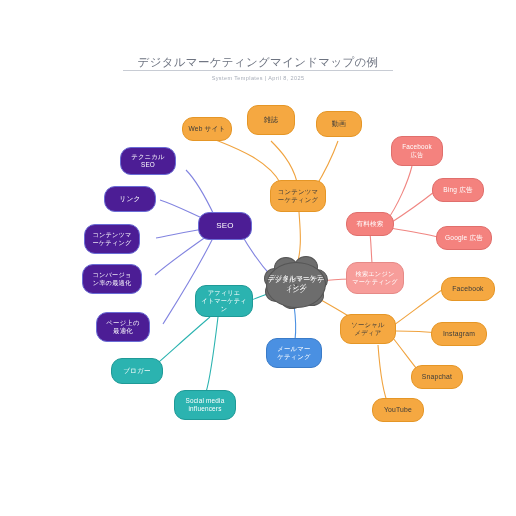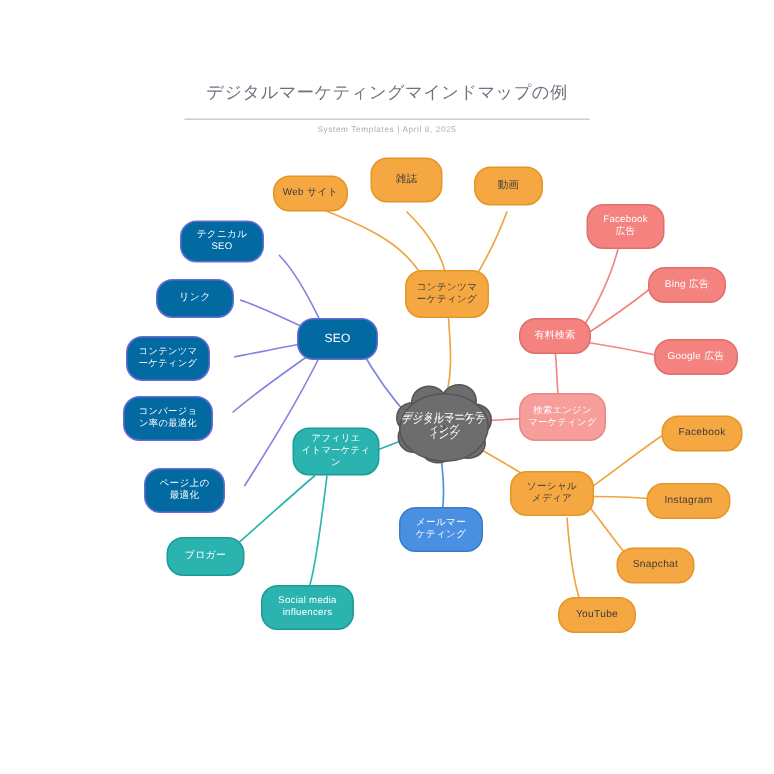--- a/index.html
+++ b/index.html
@@ -10,21 +10,21 @@
   }
   #root{position:relative;width:516px;height:516px;}
 
   
   .header{
     position:absolute;left:0;top:52px;width:516px;text-align:center;
   }
   .title{
     display:inline-block;
     font-size:11.5px;color:#6d7380;letter-spacing:.3px;
-    padding:0 6px 10px 6px;
+    padding:0 6px 0 6px;
     border-bottom:1px solid #c8ccd4;
     min-width:258px;
   }
   .subtitle{
     margin-top:4px;
     font-size:5.5px;color:#a7adb8;letter-spacing:.4px;
   }
 
   
   #edges{position:absolute;left:0;top:0;width:516px;height:516px;}
@@ -36,21 +36,21 @@
     box-sizing:border-box;
     display:flex;align-items:center;justify-content:center;
     text-align:center;
     border-radius:11px;
     line-height:1.25;
     letter-spacing:.2px;
     padding:2px 3px;
     white-space:pre-line;
   }
   .node.orange  {background:#f5a841;border:1px solid #e59626;color:#3b3b3b;}
-  .node.purple  {background:#0369a1;border:1px solid #6a6cd6;color:#ffffff;text-align:center;}
+  .node.purple  {background:#4c1d95;border:1px solid #6a6cd6;color:#ffffff;text-align:center;}
   .node.pink    {background:#f4827e;border:1px solid #e06f6c;color:#ffffff;}
   .node.teal    {background:#2bb3b0;border:1px solid #1f9a97;color:#ffffff;}
   .node.blue    {background:#4a90e2;border:1px solid #3a7bc8;color:#ffffff;}
   .node.softpink{background:#f79d9a;border:1px solid #e68a87;color:#ffffff;}
 
   
   .cloud{
     position:absolute;
     display:flex;align-items:center;justify-content:center;
     text-align:center;

